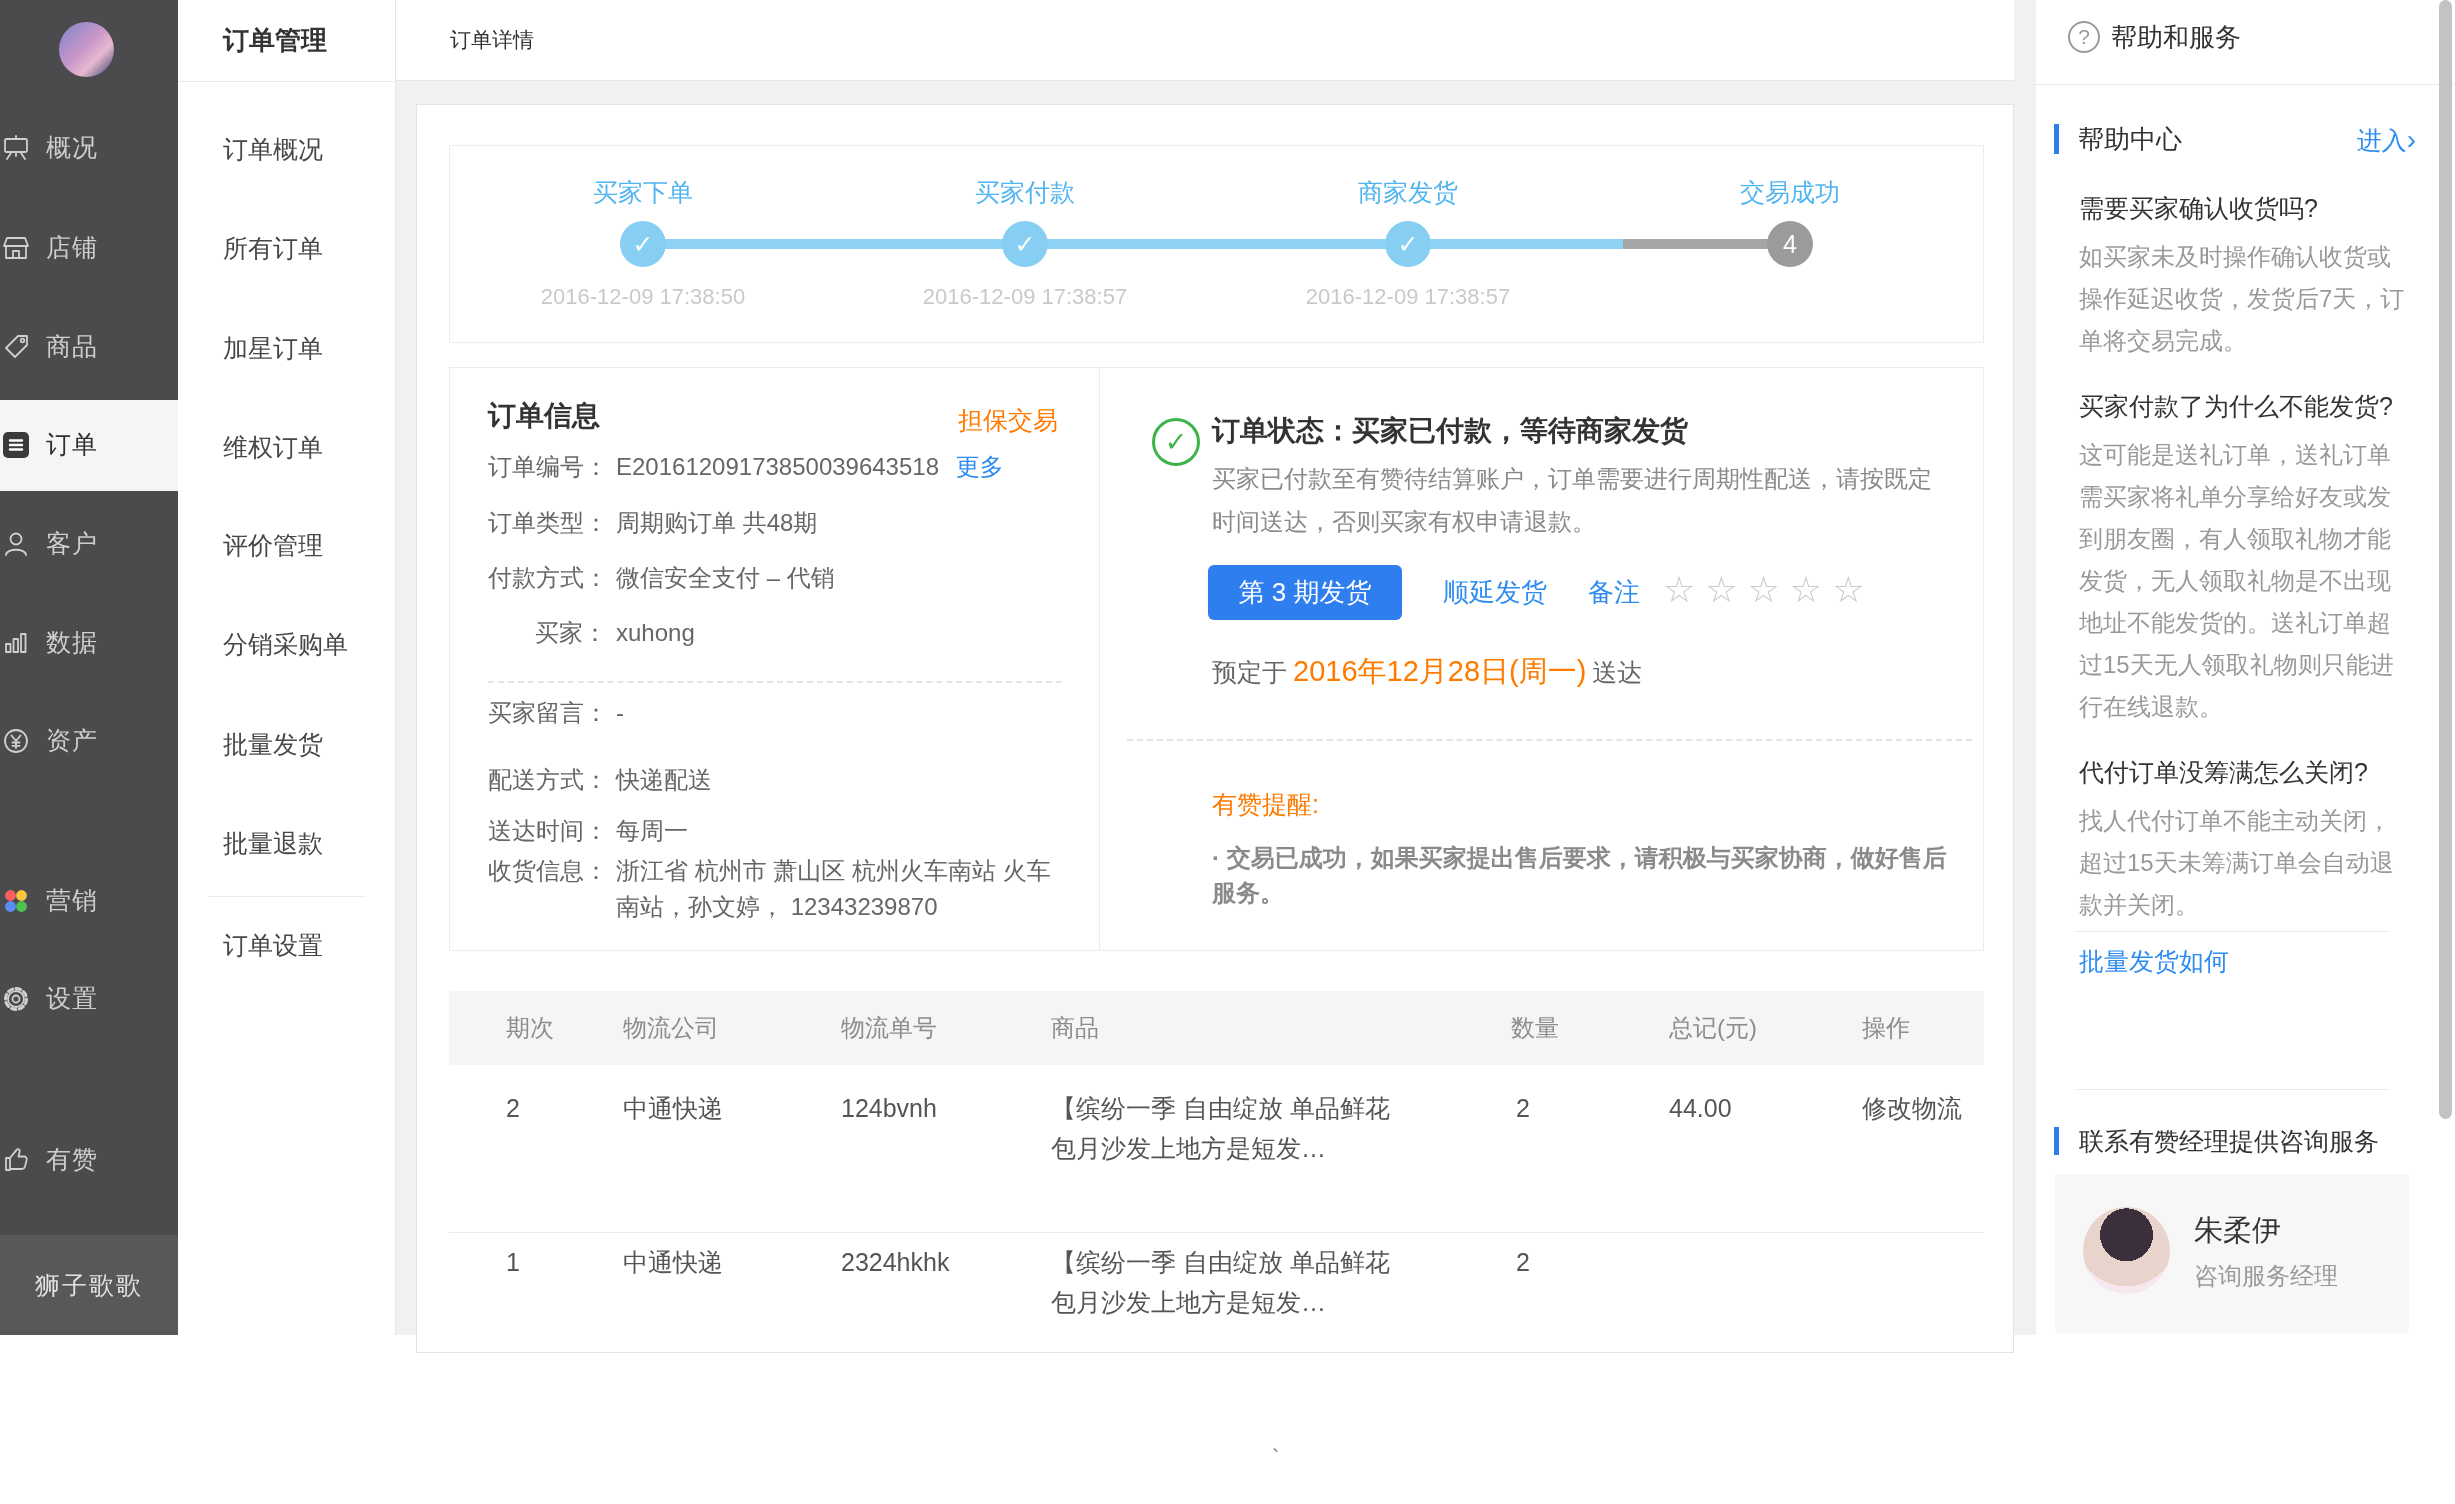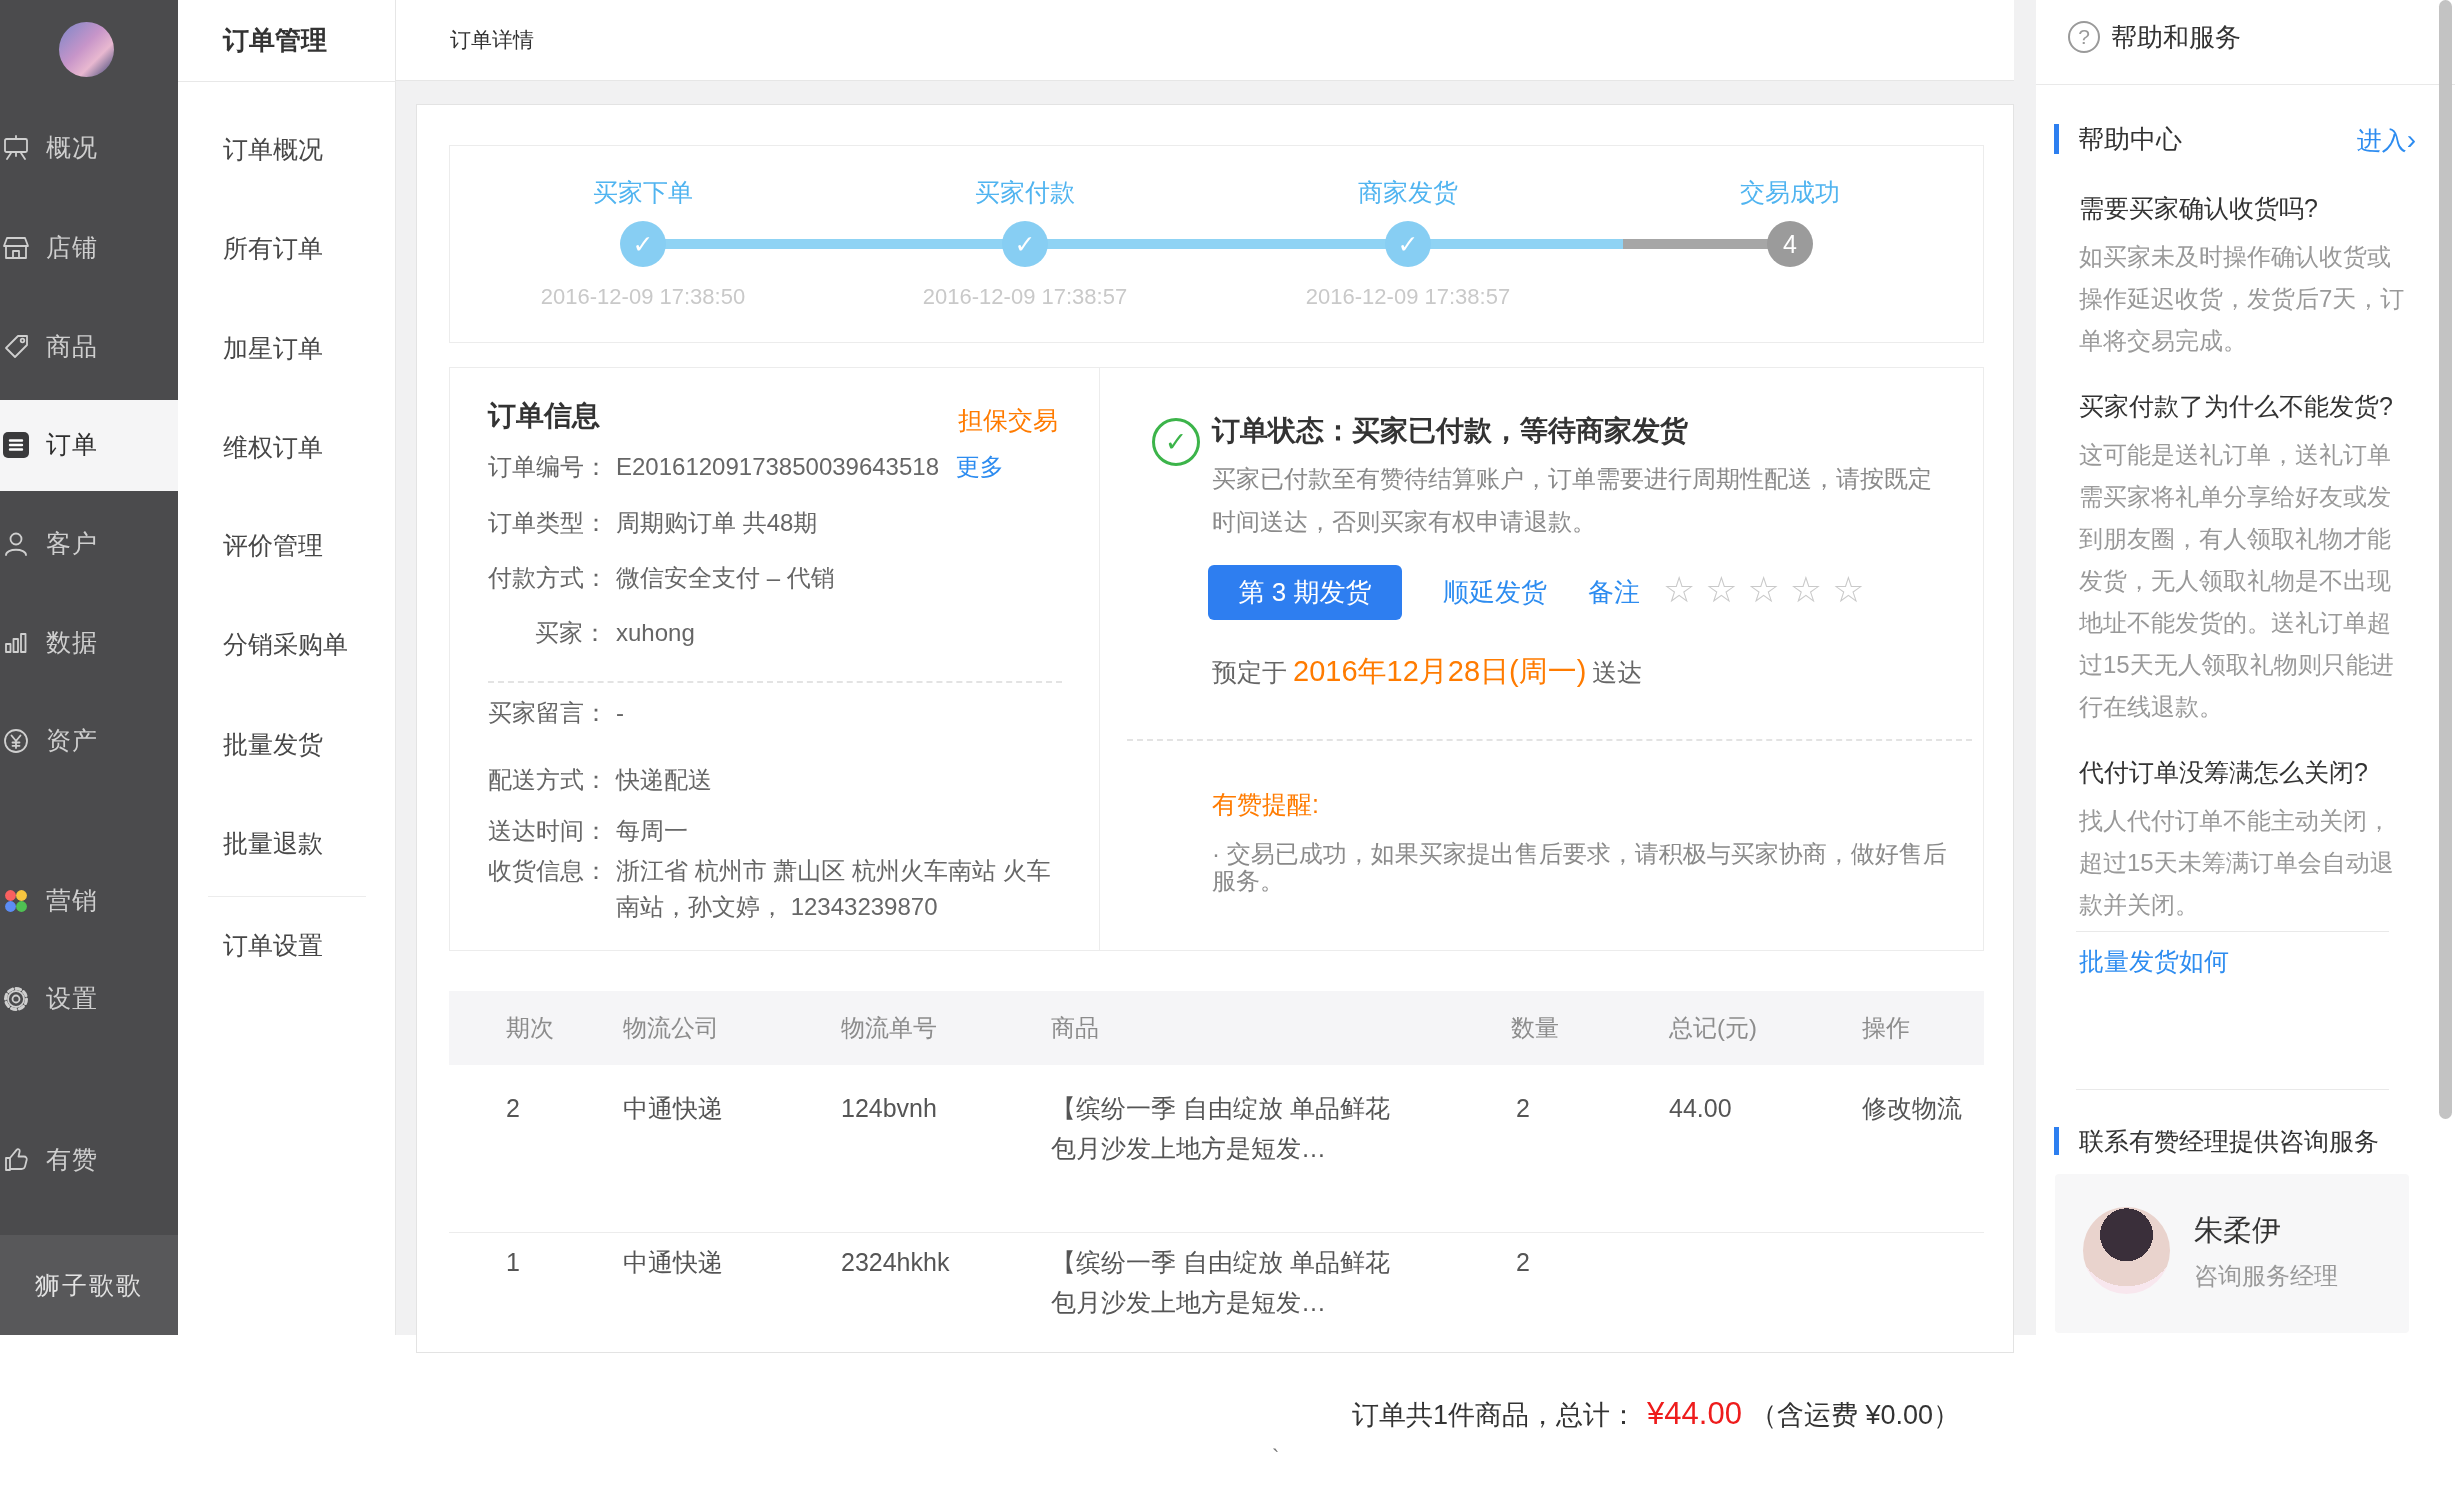--- a/index.html
+++ b/index.html
@@ -71,21 +71,21 @@
   .status-para { left:762px; top:89px; width:733px; font-size:24px; color:#8a8a8a; line-height:43px; }
   .ship-btn { left:758px; top:197px; width:194px; height:55px; background:#2e7ef0; border-radius:6px;
     color:#fff; font-size:26px; display:flex; align-items:center; justify-content:center; }
   .status-link { top:208px; height:32px; line-height:32px; font-size:26px; color:#2d8cf0; }
   .stars { left:1213px; top:202px; display:flex; gap:10px; }
   .stars span { font-size:36px; color:#c9c9c9; line-height:40px; }
   .delivery-line { left:762px; top:284px; height:38px; display:flex; align-items:baseline; gap:6px; }
   .delivery-line .pre,.delivery-line .suf { font-size:25px; color:#666; }
   .delivery-line .date { font-size:29px; color:#ff7b00; }
   .notice-title { left:762px; top:420px; height:32px; line-height:32px; font-size:25px; color:#ff7b00; }
-  .notice-body { left:762px; top:472px; width:758px; font-size:24px; color:#8a8a8a; line-height:27px; }
+  .notice-body { left:762px; top:472px; width:758px; font-size:24px; color:#8a8a8a; line-height:35px;font-weight:bold; }
 
   
   .tbl-head { left:32px; top:886px; width:1535px; height:74px; background:#f5f5f7; }
   .th { position:absolute; top:0; height:74px; line-height:74px; font-size:24px; color:#8c8c8c; white-space:nowrap; }
   .td { position:absolute; height:36px; line-height:36px; font-size:25px; color:#555; white-space:nowrap; }
   .td-wrap { position:absolute; width:351px; font-size:25px; color:#555; line-height:40px; }
   .row-sep { left:32px; top:1127px; width:1535px; height:1px; background:#ececec; }
 
   
   #summary { left:0; top:1384px; width:1960px; height:59px; line-height:59px; text-align:right; white-space:nowrap; }
@@ -353,23 +353,20 @@
 
     <div class="row-sep abs"></div>
 
     <span class="td" style="left:89px;top:1139px">1</span>
     <span class="td" style="left:206px;top:1139px">中通快递</span>
     <span class="td" style="left:424px;top:1139px">2324hkhk</span>
     <span class="td-wrap" style="left:634px;top:1137px">【缤纷一季 自由绽放 单品鲜花包月沙发上地方是短发…</span>
     <span class="td" style="left:1099px;top:1139px">2</span>
   </div>
 
-  <div id="summary" class="abs">
-    <span class="t">订单共1件商品，总计：</span><span class="amount">¥44.00</span><span class="t">（含运费 ¥0.00）</span>
-  </div>
   <div id="stray-mark" class="abs">`</div>
 
   <div id="help-panel" class="abs">
     <div class="help-head abs">
       <div class="help-q-icon">
           <span>?</span>
         </div>
       <div class="lbl">帮助和服务</div>
     </div>
 

